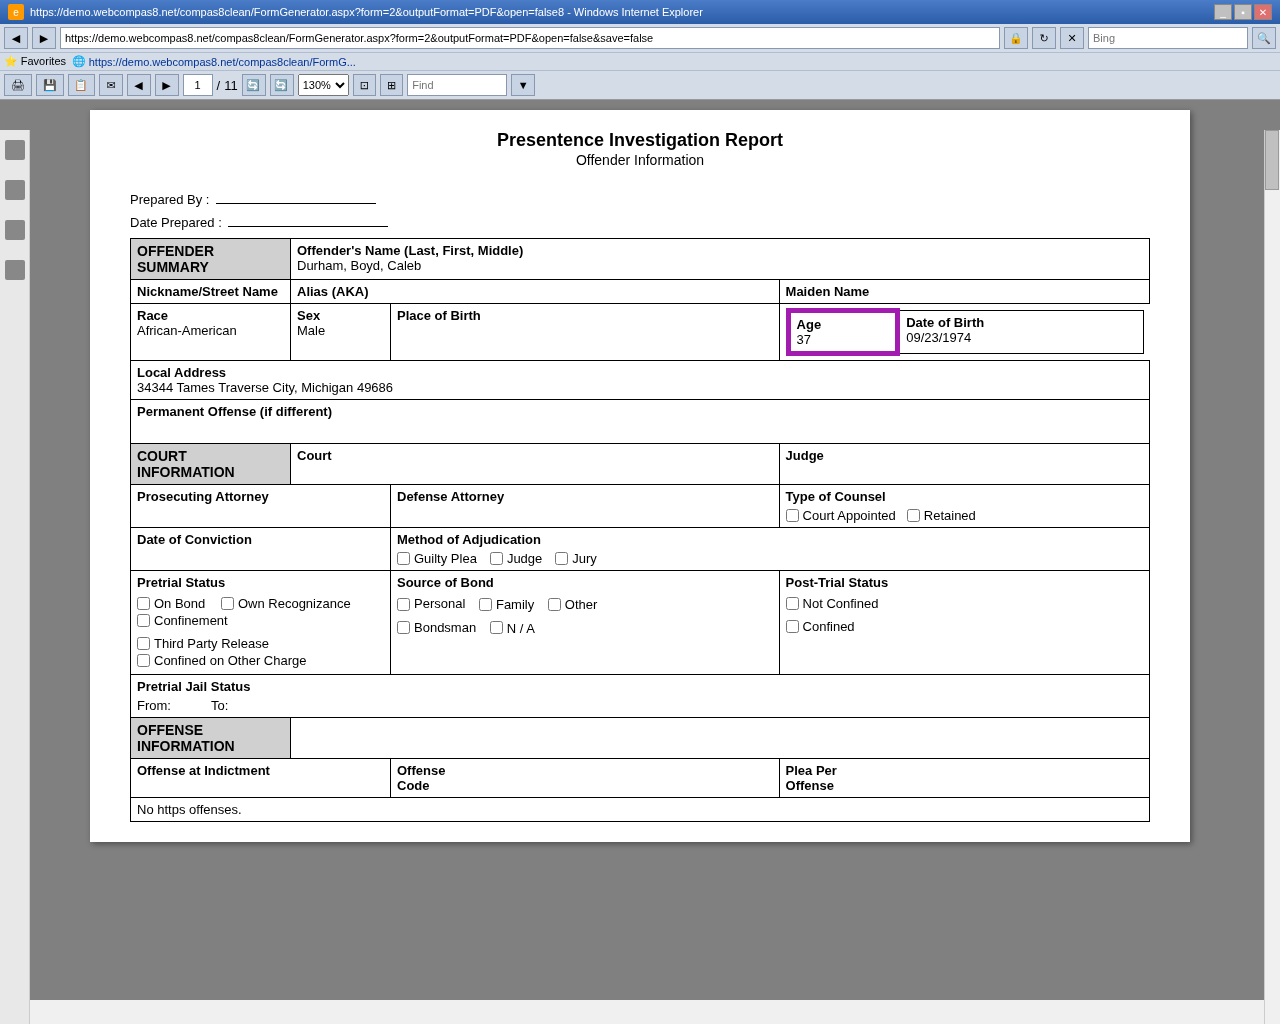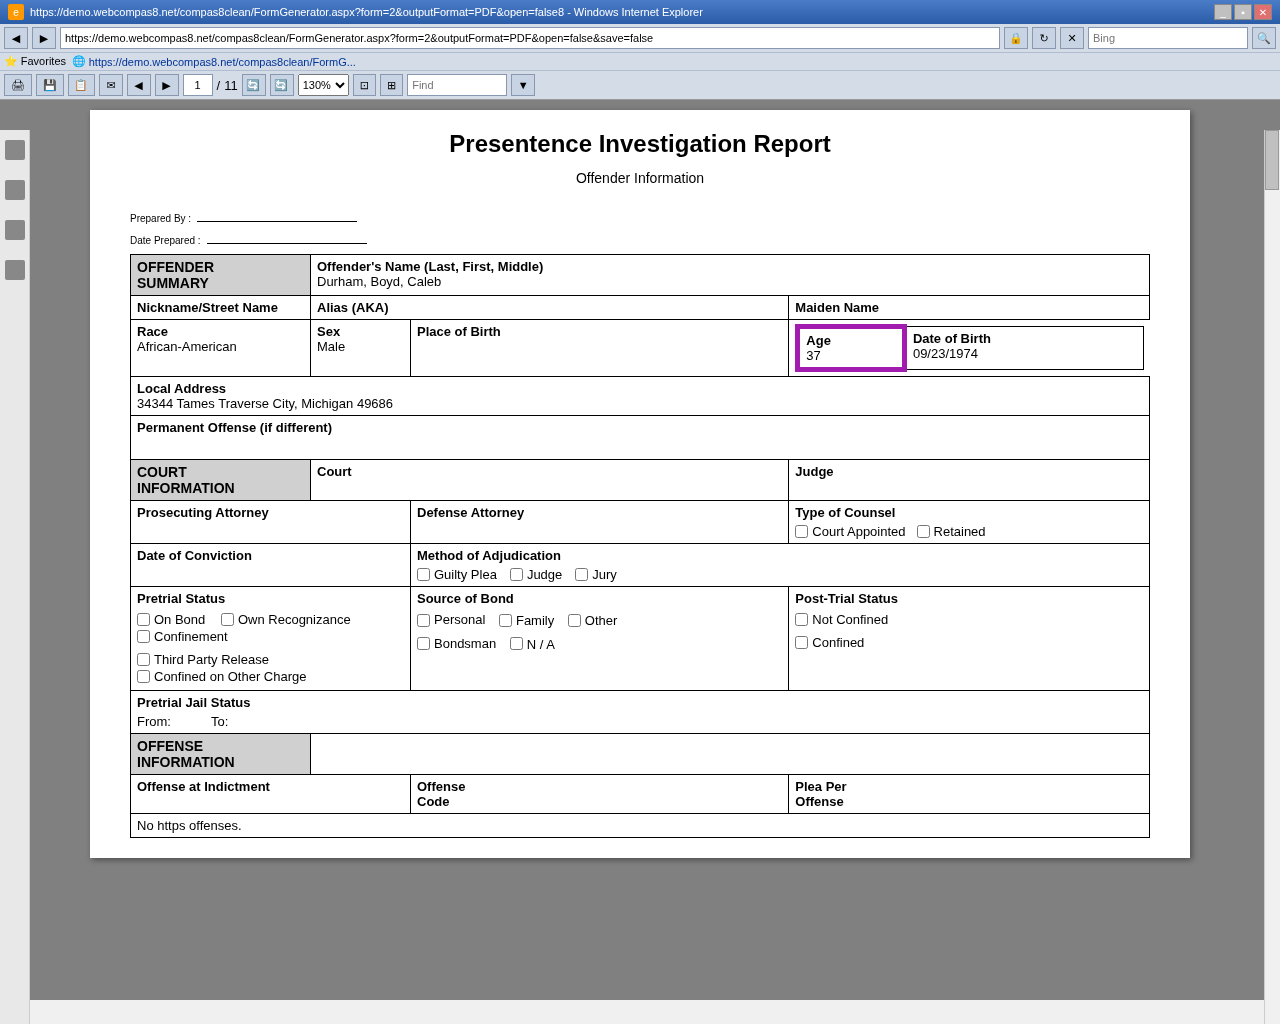--- a/index.html
+++ b/index.html
@@ -79,32 +79,32 @@
       width: 14px;
       height: 60px;
       background: #c0c0c0;
       border: 1px solid #999;
       cursor: pointer;
     }
 
     
     .report-title {
       text-align: center;
-      margin-bottom: 12px;
-      font-size: 24px;
+      margin-bottom: 1px;
+      font-size: 18px;
       font-weight: bold;
     }
     .report-subtitle {
       text-align: center;
       font-size: 14px;
       margin-bottom: 20px;
     }
 
     .prepared-section { margin-bottom: 8px; }
-    .prepared-row { margin-bottom: 4px; display: flex; align-items: baseline; gap: 6px; font-size: 10px; }
+    .prepared-row { margin-bottom: 4px; display: flex; align-items: baseline; gap: 6px; font-size: 13px; }
     .underline-field { border-bottom: 1px solid #000; min-width: 160px; display: inline-block; height: 16px; }
 
     
     .main-table {
       width: 100%;
       border-collapse: collapse;
       font-size: 13px;
     }
     .main-table td, .main-table th {
       border: 1px solid #000;
@@ -233,21 +233,21 @@
         <div class="prepared-row">
           <span>Date Prepared :</span>
           <span class="underline-field"></span>
         </div>
       </div>
 
       <table class="main-table">
 
         <tbody>
             <tr>
-          <td class="section-header" style="width:180px; white-space:pre-line;">OFFENDER
+          <td class="section-header" style="width:160px; white-space:pre-line;">OFFENDER
 SUMMARY</td>
           <td colspan="3">
             <div class="label-cell">Offender's Name (Last, First, Middle)</div>
             <div>Durham, Boyd, Caleb</div>
           </td>
         </tr>
 
         <tr>
           <td>
             <div class="label-cell">Nickname/Street Name</div>

